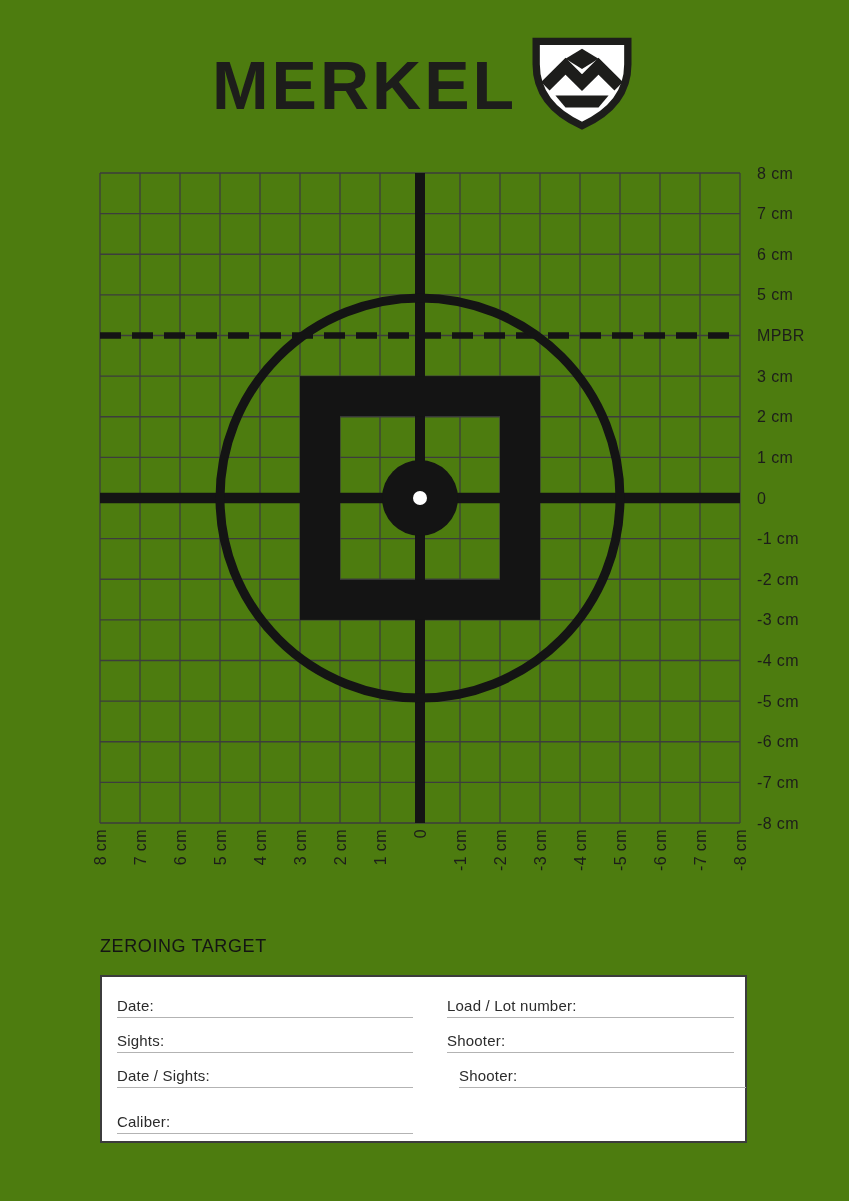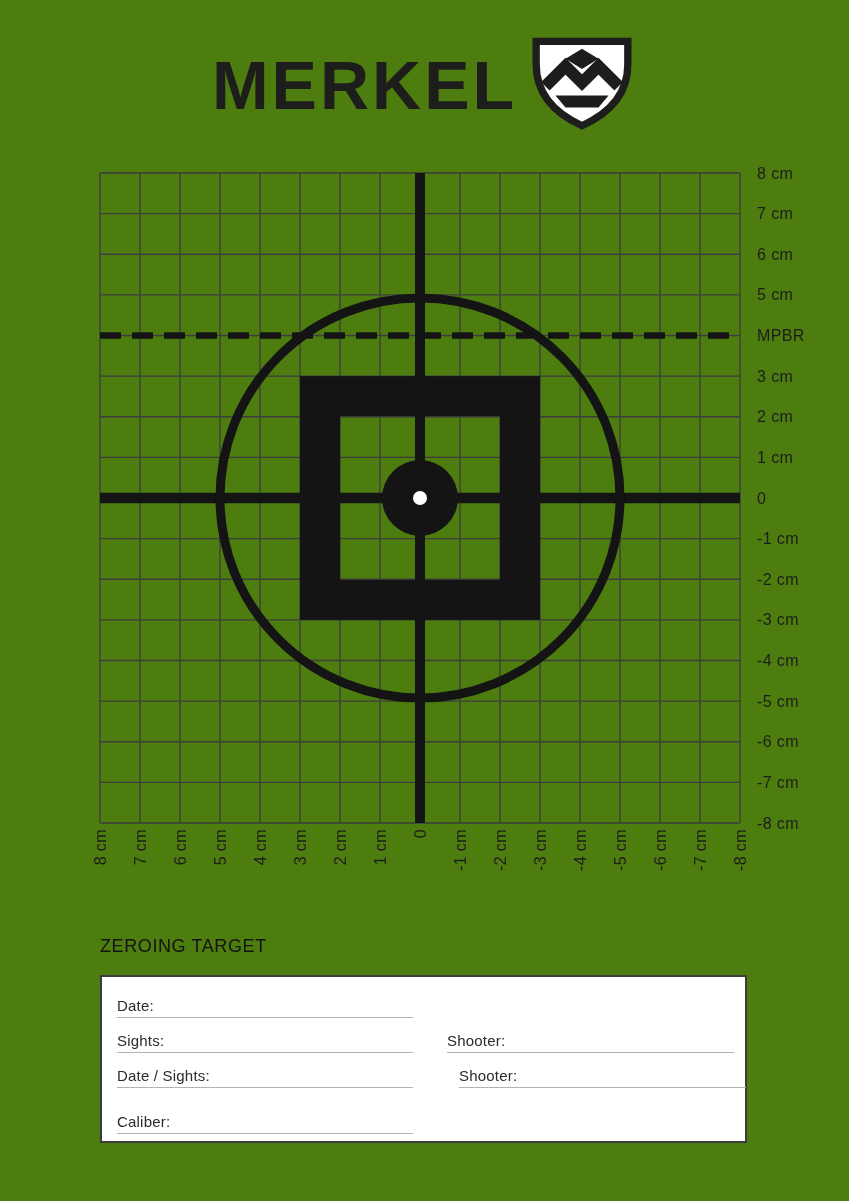--- a/index.html
+++ b/index.html
@@ -160,20 +160,23 @@
       </div>
       <div class="field" style="left: 15px; width: 296px; top: 52px; height: 24px;">
         <span>Sights:</span>
       </div>
       <div class="field" style="left: 15px; width: 296px; top: 87px; height: 24px;">
         <span>Date / Sights:</span>
       </div>
       <div class="field" style="left: 15px; width: 296px; top: 122px; height: 24px; margin-top: 11px;">
         <span>Caliber:</span>
       </div>
+      <div class="field" style="left: 345px; width: 287px; top: 17px; height: 24px;">
+        <span>Load / Lot number:</span>
+      </div>
       <div class="field" style="left: 345px; width: 287px; top: 52px; height: 24px;">
         <span>Shooter:</span>
       </div>
       <div class="field" style="left: 345px; width: 287px; top: 87px; height: 24px; margin-left: 12px;">
         <span>Shooter:</span>
       </div>
     </div>
 
 </div>
 

